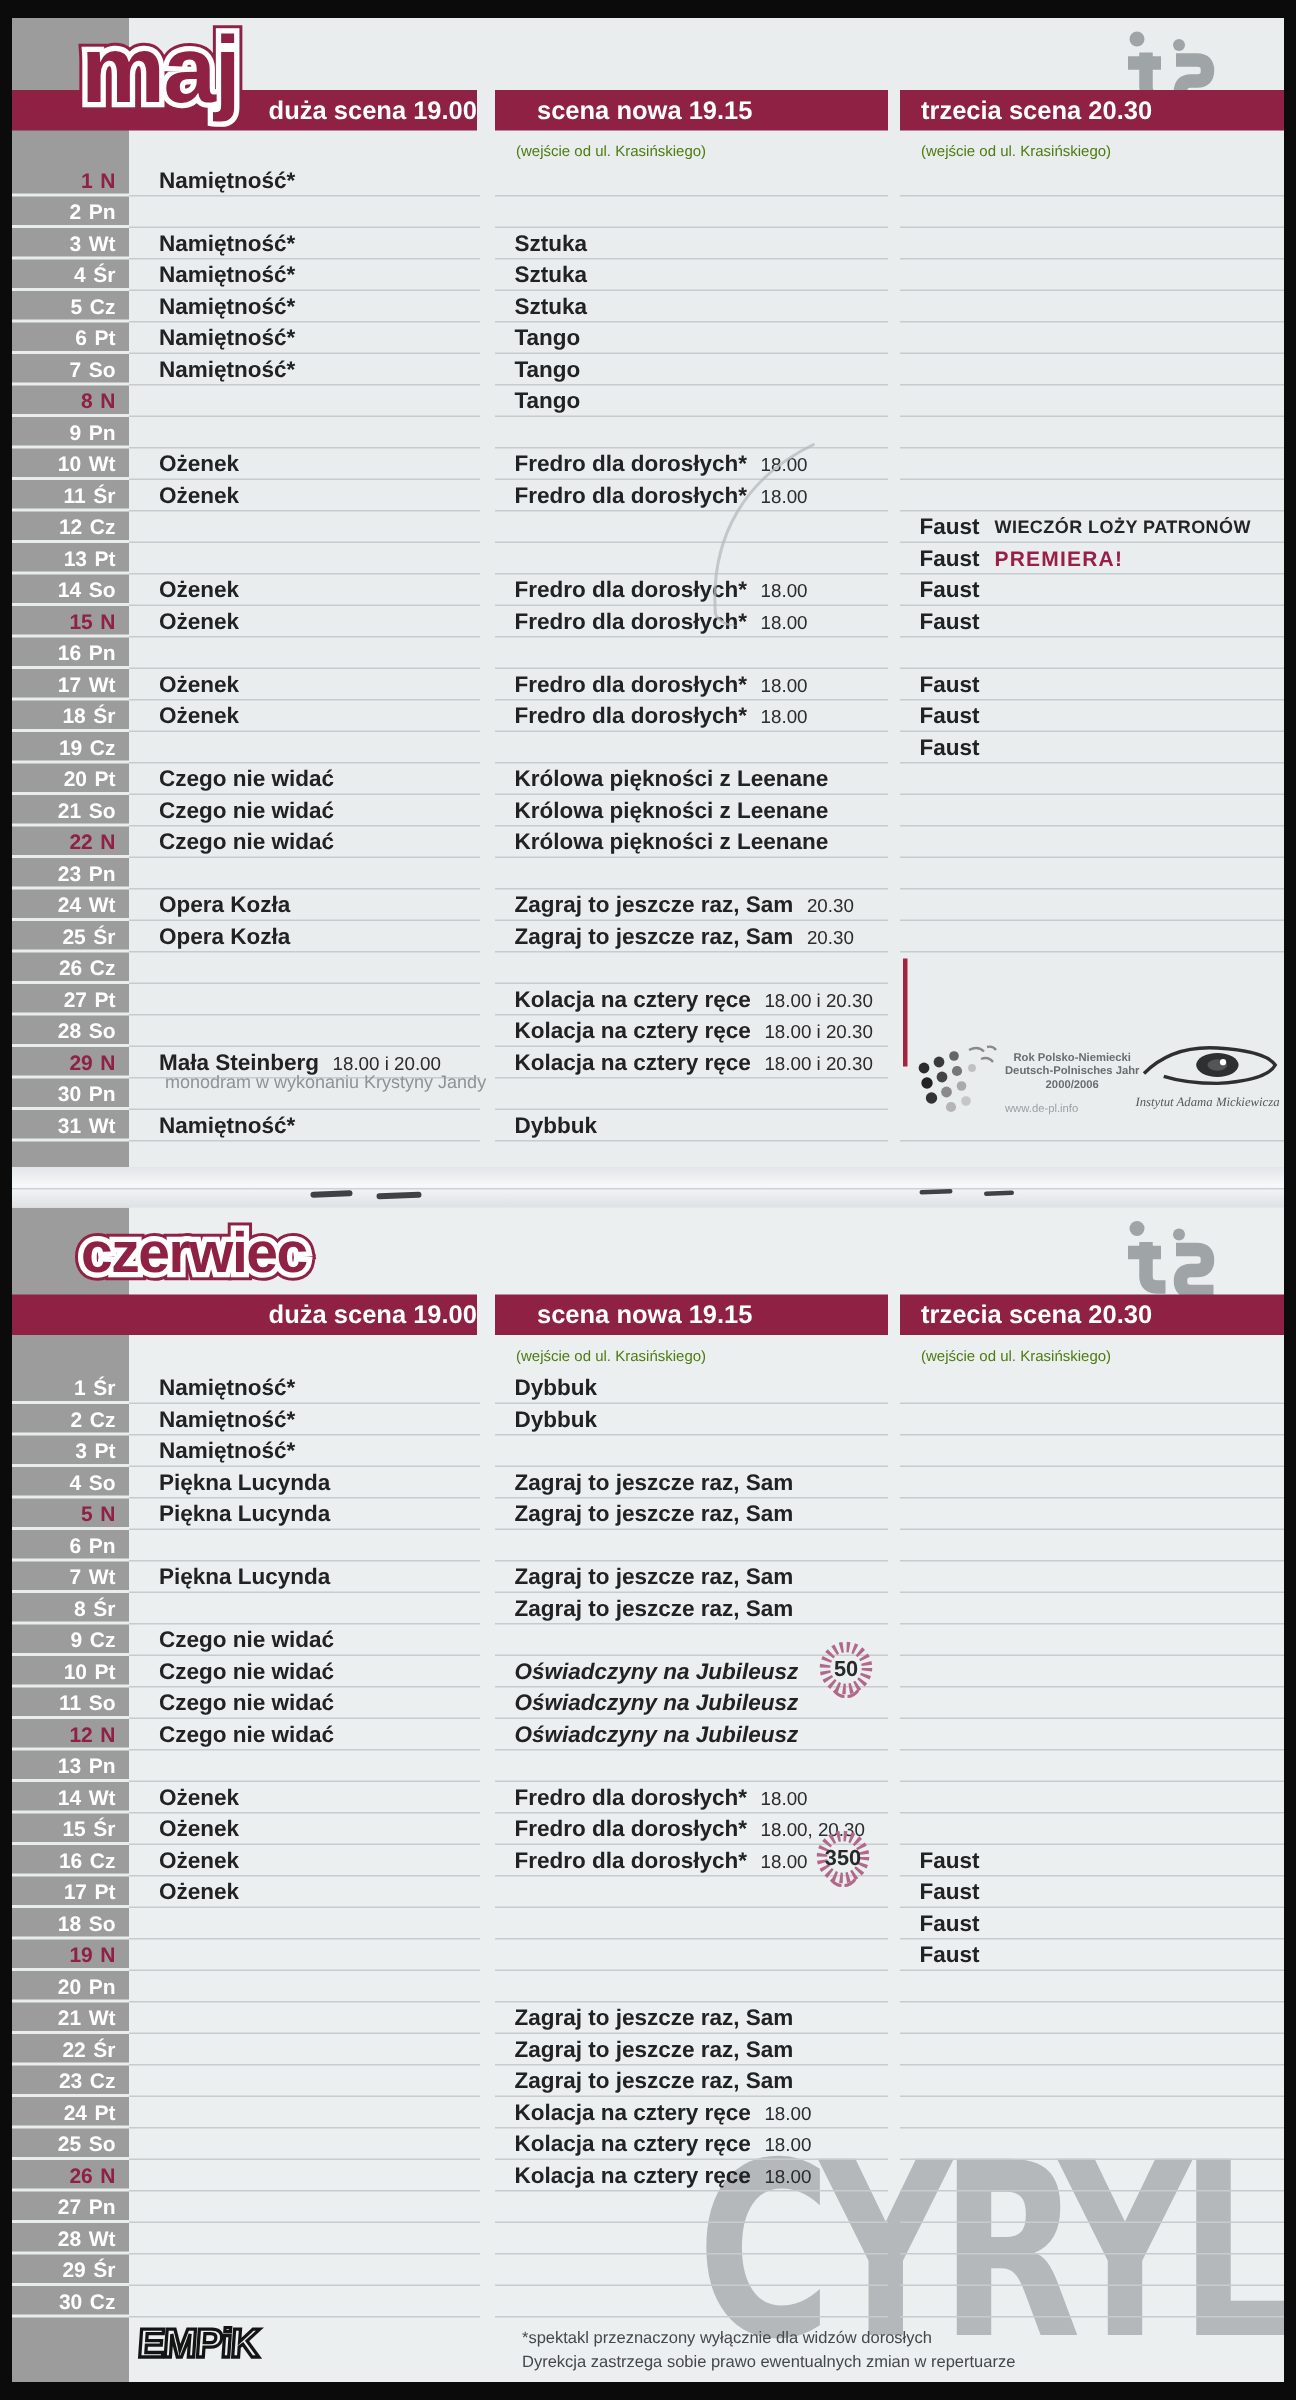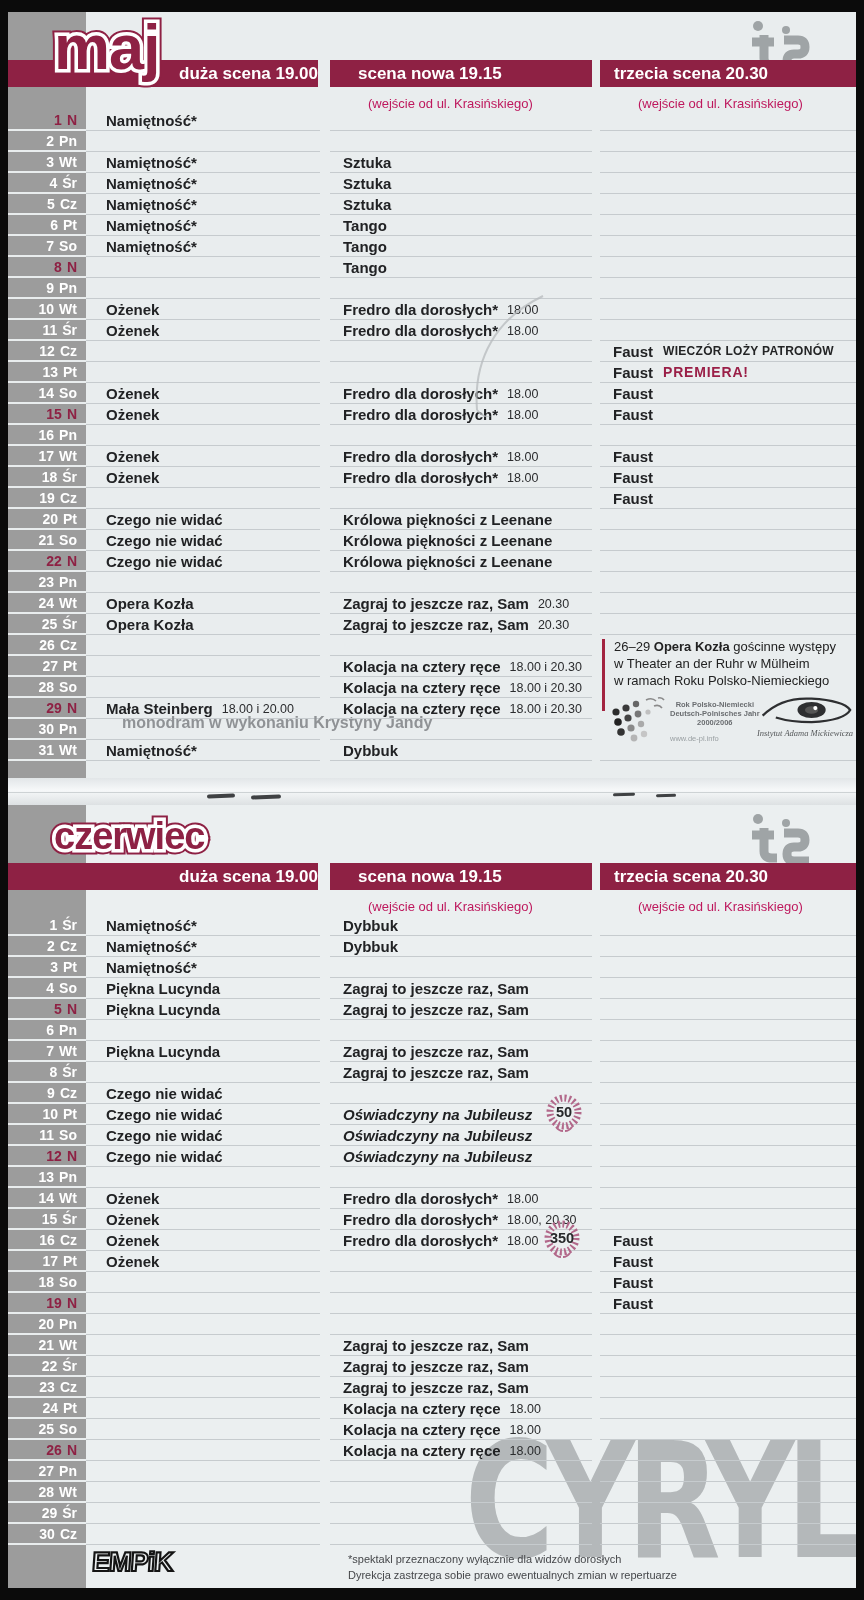--- a/index.html
+++ b/index.html
@@ -21,40 +21,40 @@
   #panel-may .month-logo{top:4px;font-size:63px;}
   #panel-june .month-logo{top:12px;font-size:38px;}
   .tn-logo{position:absolute;right:38px;top:6px;}
   
   .bar{position:absolute;height:27px;background:var(--maroon);color:#fff;font-weight:700;
        font-size:17px;display:flex;align-items:center;z-index:2;}
   .bar.b1{left:0;width:310px;justify-content:flex-end;}
   .bar.b2{left:322px;width:262px;padding-left:28px;box-sizing:border-box;}
   .bar.b3{left:592px;width:256px;padding-left:14px;box-sizing:border-box;}
   #panel-may .bar{top:48px;} #panel-june .bar{top:58px;}
-  .subhead{position:absolute;font-size:13px;color:#be185d;z-index:2;margin-left:24px;}
+  .subhead{position:absolute;font-size:10px;color:#4d7c0f;z-index:2;}
   #panel-may .subhead{top:84px;} #panel-june .subhead{top:94px;}
   .subhead.s2{left:336px;} .subhead.s3{left:606px;}
   
   .rows{position:absolute;left:0;width:848px;z-index:1;}
   #rows-may{top:98px;} #rows-june{top:110px;}
   .row{position:relative;height:21px;}
   .day{position:absolute;left:0;top:0;width:78px;height:21px;box-sizing:border-box;
        border-bottom:2px solid var(--bg);display:flex;justify-content:flex-end;align-items:center;
        gap:5px;padding-right:9px;font-weight:700;font-size:14px;color:#fff;}
   .row.sun .day{color:var(--maroon);}
   .cell{position:absolute;top:0;height:21px;box-sizing:border-box;border-bottom:1px solid var(--line);
         display:flex;align-items:center;white-space:nowrap;overflow:visible;}
   .cell.c1{left:78px;width:234px;padding-left:20px;}
   .cell.c2{left:322px;width:262px;padding-left:13px;}
   .cell.c3{left:592px;width:256px;padding-left:13px;}
   .title{font-weight:700;font-size:15px;color:var(--ink);}
   .title.it{font-style:italic;}
   .time{font-size:12.5px;color:#2b2c2e;margin-left:9px;padding-top:2px;}
-  .sub{position:absolute;left:36px;top:16px;font-size:16px;color:#8f9295;font-weight:700;}
+  .sub{position:absolute;left:24px;top:16px;font-size:12px;color:#8f9295;font-weight:400;}
   .tag{margin-left:10px;font-weight:700;}
   .tag.caps{font-size:12px;color:#232425;letter-spacing:.3px;}
   .tag.premiere{font-size:14px;color:#9a1f47;letter-spacing:.8px;}
   .badge{position:absolute;right:6px;top:-11px;z-index:5;}
   
   .noteblock{position:absolute;left:592px;top:624px;width:256px;height:118px;background:var(--bg);z-index:3;}
   .noteblock .redline{position:absolute;left:2px;top:3px;width:3px;height:72px;background:#a32440;}
   .notetext{position:absolute;left:14px;top:2px;font-size:13px;line-height:17px;color:#222;}
   .notetext b{font-weight:700;}
   .notelogos{position:absolute;left:8px;top:58px;width:244px;height:58px;}
@@ -505,27 +505,20 @@
           </div>
           <div class="cell c2">
             <span class="title">Dybbuk</span>
           </div>
           <div class="cell c3"></div>
         </div>
       </div>
 
     <div class="noteblock">
       <div class="redline"></div>
-      <div class="notetext">
-        <span>26–29</span>
-        <b>Opera Kozła</b>
-        <span>gościnne występy</span><br>
-        <span>w Theater an der Ruhr w Mülheim</span><br>
-        <span>w ramach Roku Polsko-Niemieckiego</span>
-      </div>
       <div class="notelogos">
         <svg width="58" height="52" viewBox="0 0 58 52">
           <g>
             <circle cx="8" cy="18" r="3.6" fill="#2c2c2c"></circle>
               <circle cx="18" cy="14" r="3.6" fill="#3a3a3a"></circle>
             <circle cx="28" cy="10" r="3.2" fill="#666"></circle>
               <circle cx="10" cy="28" r="3.8" fill="#222"></circle>
             <circle cx="20" cy="24" r="3.6" fill="#444"></circle>
               <circle cx="30" cy="20" r="3.4" fill="#777"></circle>
             <circle cx="13" cy="38" r="3.8" fill="#333"></circle>

